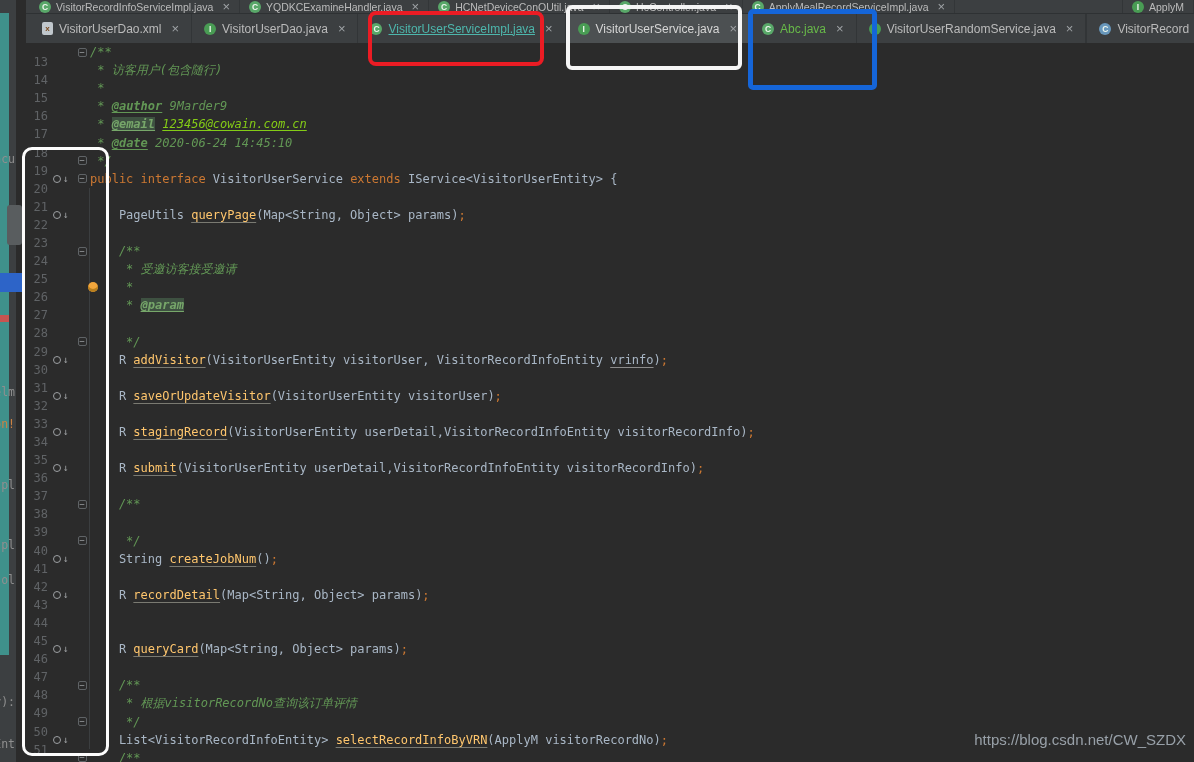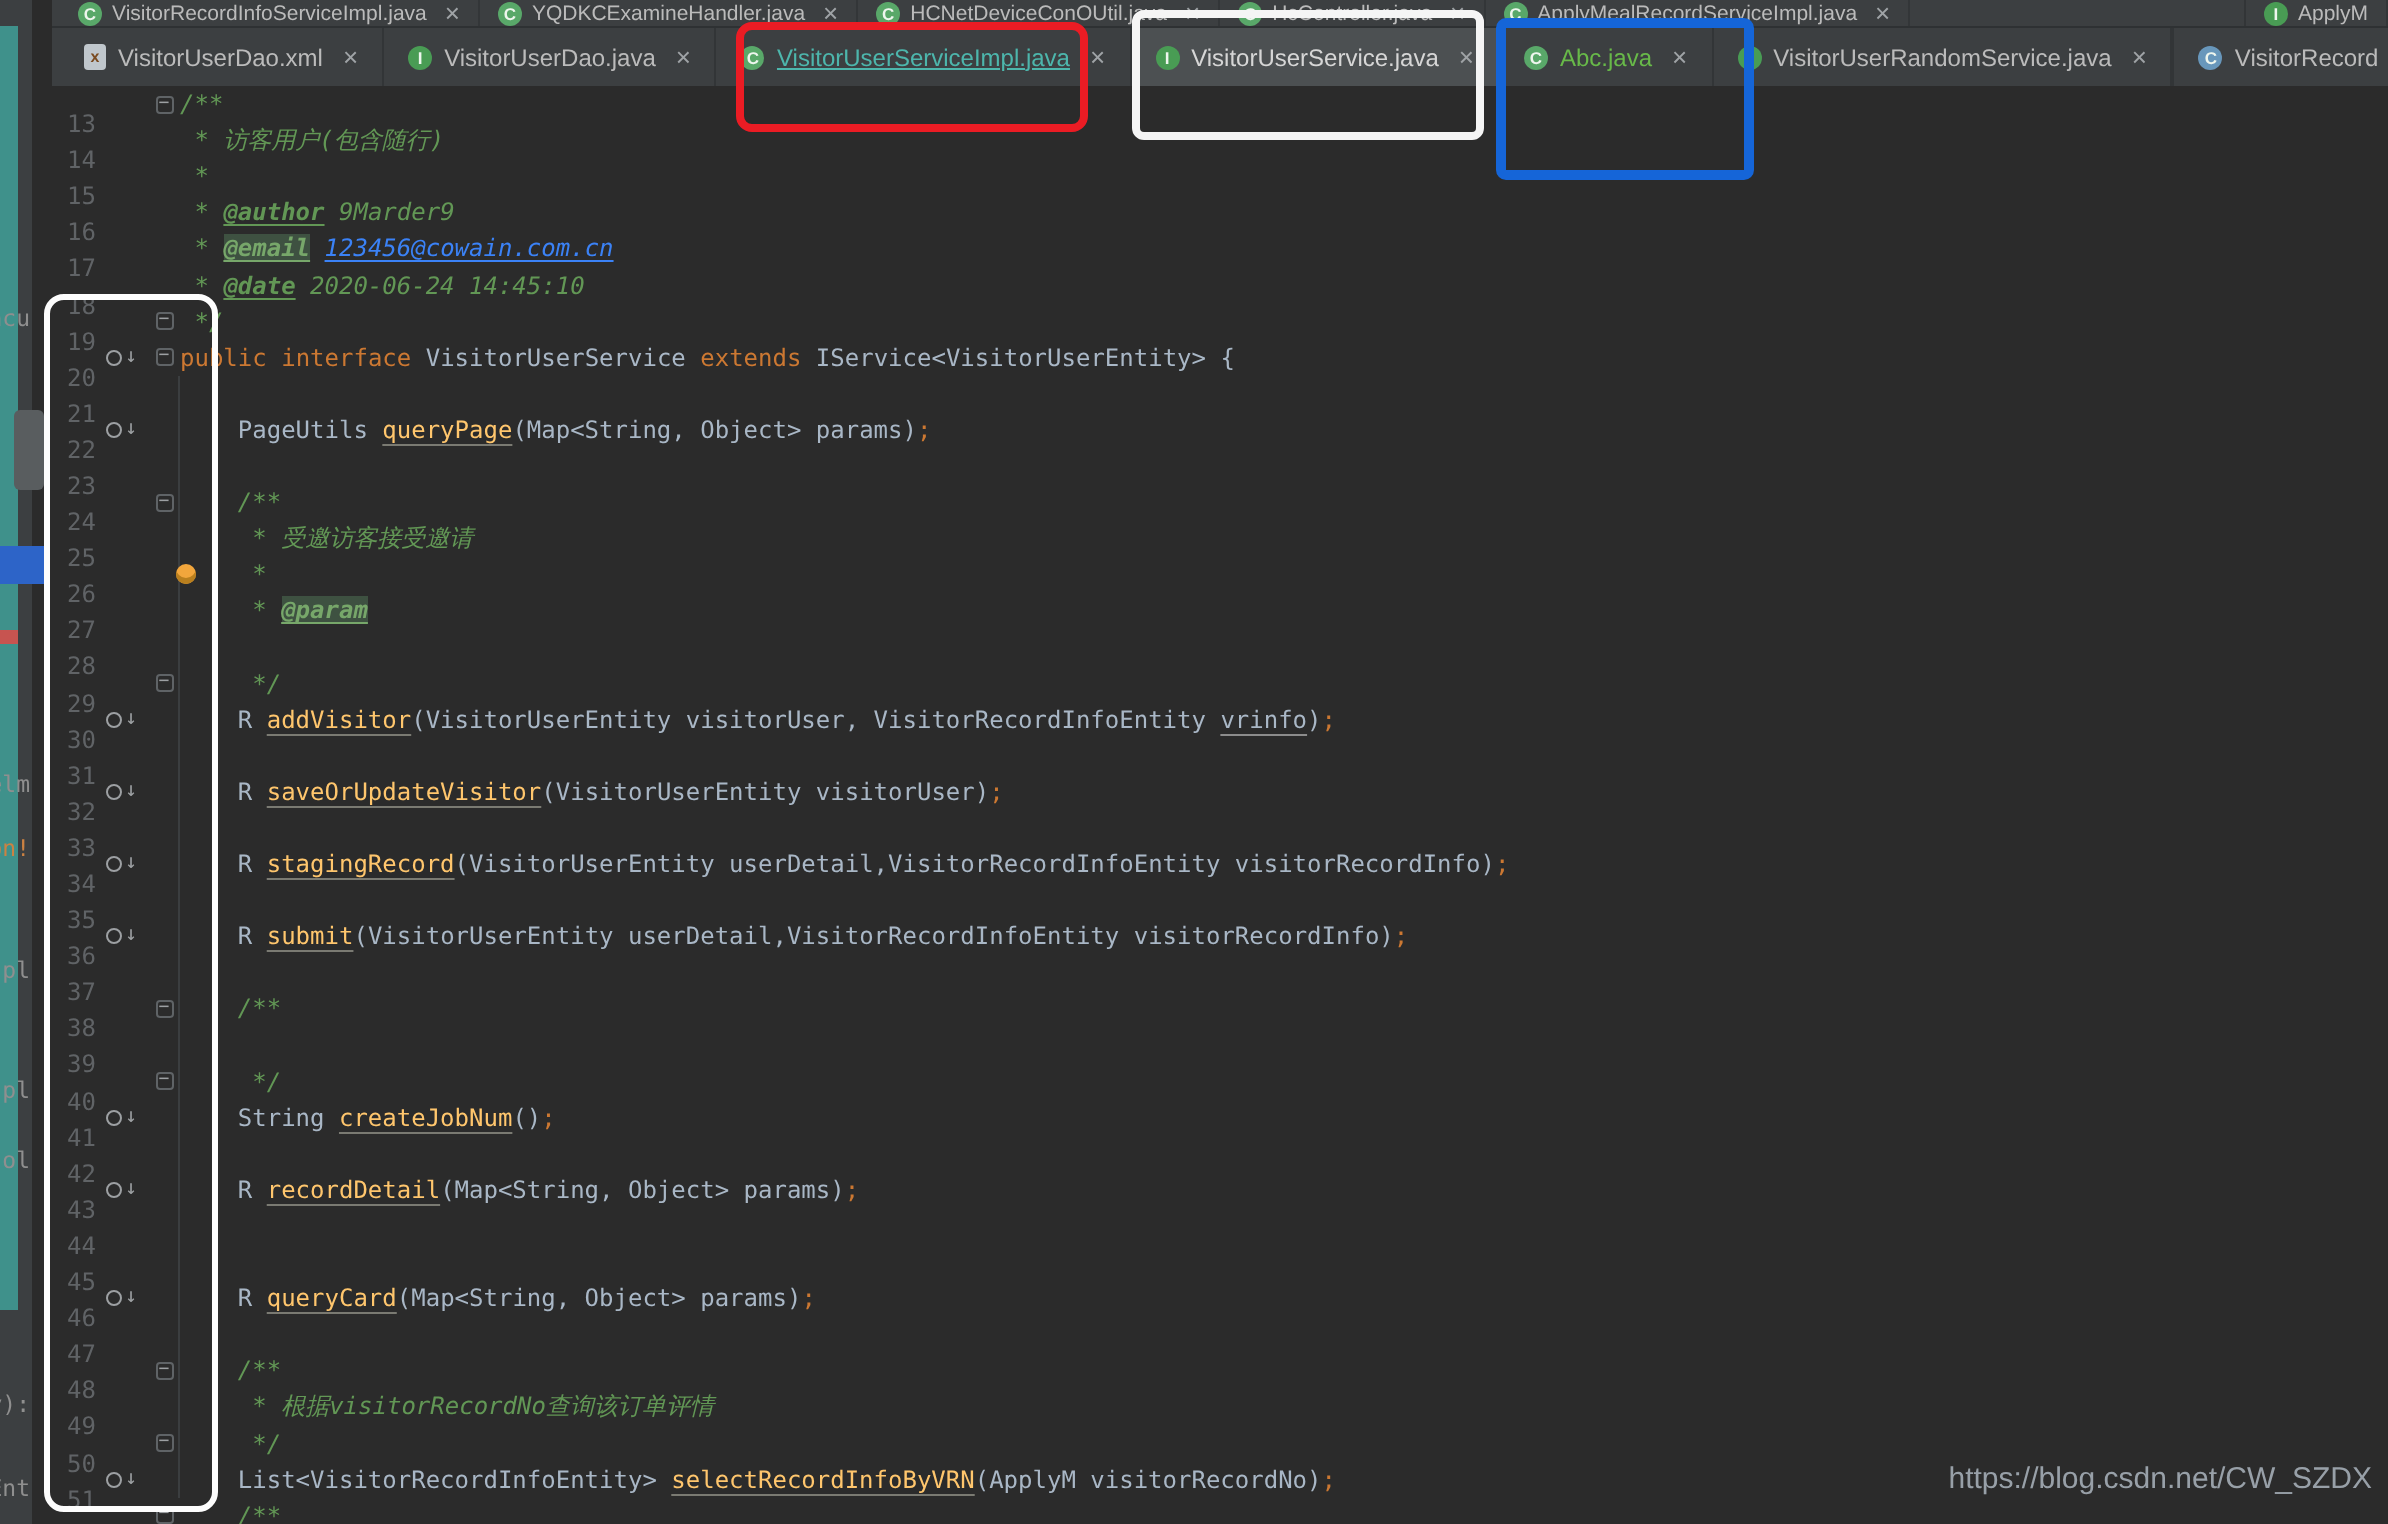--- a/index.html
+++ b/index.html
@@ -46,21 +46,21 @@
   .bulb { width:10px; height:10px; background:#F2A63C; border-radius:50%; position:relative; left:11px; box-shadow:inset 0 -3px 0 #b97f1e; }
 
   
   .tk-k  { color:#CC7832; }
   .tk-p  { color:#A9B7C6; }
   .tk-sc { color:#CC7832; }
   .tk-m  { color:#FFC66D; text-decoration:underline; text-decoration-color:#7a7a72; text-underline-offset:3px; }
   .tk-c  { color:#629755; font-style:italic; }
   .tk-ct { color:#629755; font-style:italic; font-weight:bold; text-decoration:underline; text-underline-offset:2px; }
   .tk-cth{ color:#77a76a; font-style:italic; font-weight:bold; text-decoration:underline; text-underline-offset:2px; background:#3e5141; }
-  .tk-cu { color:#3b82f6; font-style:italic; text-decoration:underline; text-underline-offset:2px; }
+  .tk-cu { color:#84cc16; font-style:italic; text-decoration:underline; text-underline-offset:2px; }
   .tk-u  { color:#A9B7C6; text-decoration:underline; text-decoration-color:#8c8c8c; text-underline-offset:3px; }
 
   
   .ann { position:absolute; pointer-events:none; z-index:50; }
   .ann-red    { left:368px; top:11px;  width:176px; height:55px;  border:4px solid #EB1C24; border-radius:8px; }
   .ann-white  { left:566px; top:5px;   width:176px; height:65px;  border:4px solid #F5F5F5; border-radius:6px; }
   .ann-blue   { left:748px; top:9px;   width:129px; height:81px;  border:5px solid #1565D8; border-radius:5px; }
   .ann-gutter { left:22px;  top:147px; width:87px;  height:609px; border:3px solid #FDFDFD; border-radius:10px; }
 
   .watermark { position:absolute; right:8px; top:731px; font-size:15px; color:#98A0A8; z-index:40; }

